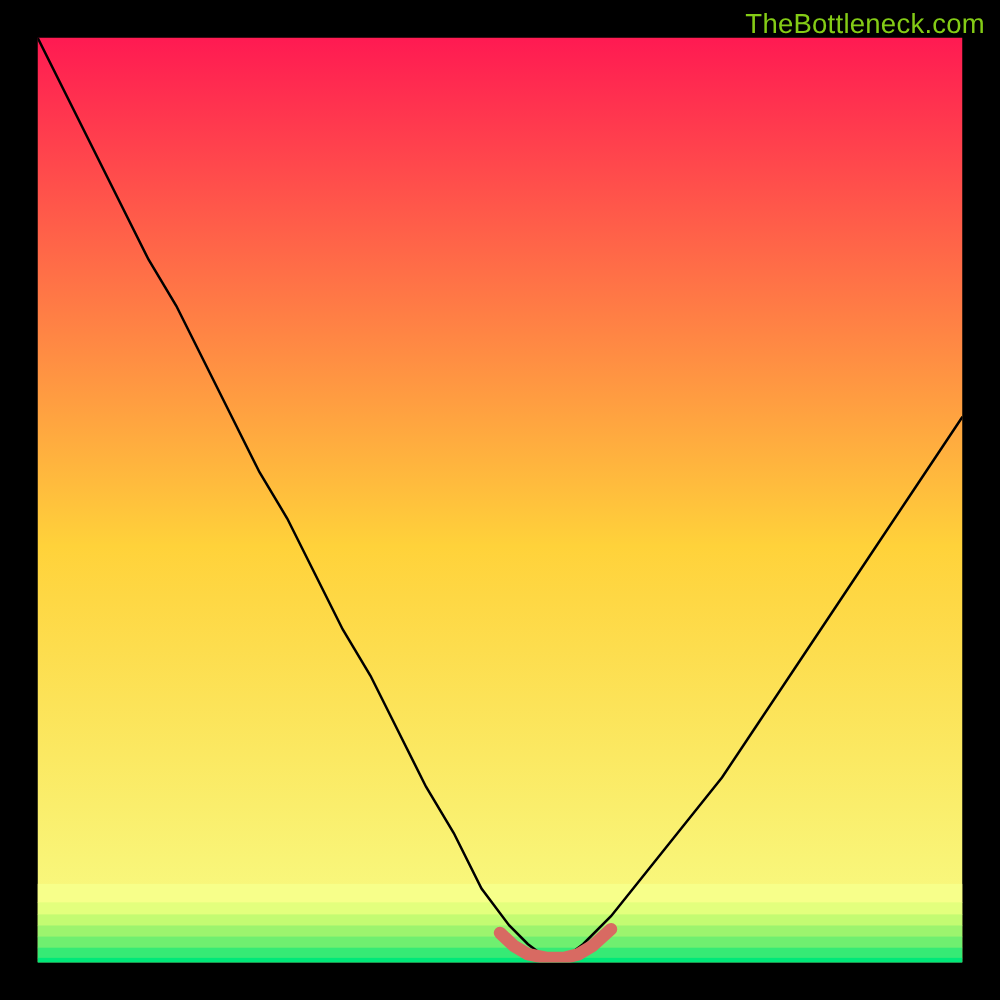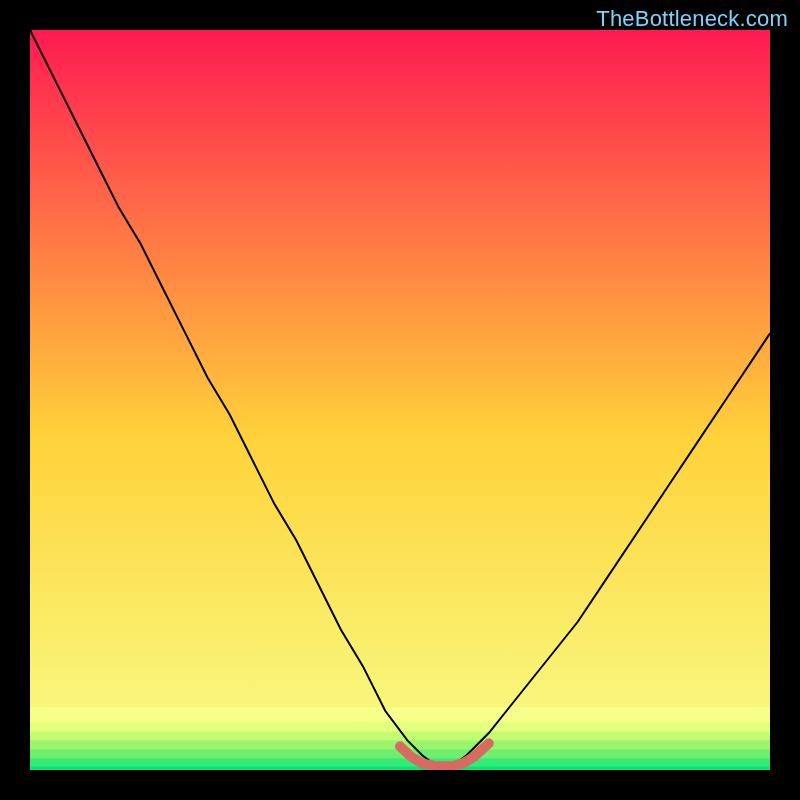--- a/index.html
+++ b/index.html
@@ -21,21 +21,21 @@
     position: absolute;
     left: 30px;
     top: 30px;
     width: 740px;
     height: 740px;
   }
   .watermark {
     position: absolute;
     top: 6px;
     right: 12px;
-    color: #7dd3fc;
+    color: #84cc16;
     font-size: 22px;
     font-weight: 500;
     letter-spacing: 0.2px;
   }
 </style>
 </head>
 <body>
 
 <div class="frame">
   <div class="watermark">TheBottleneck.com</div>

